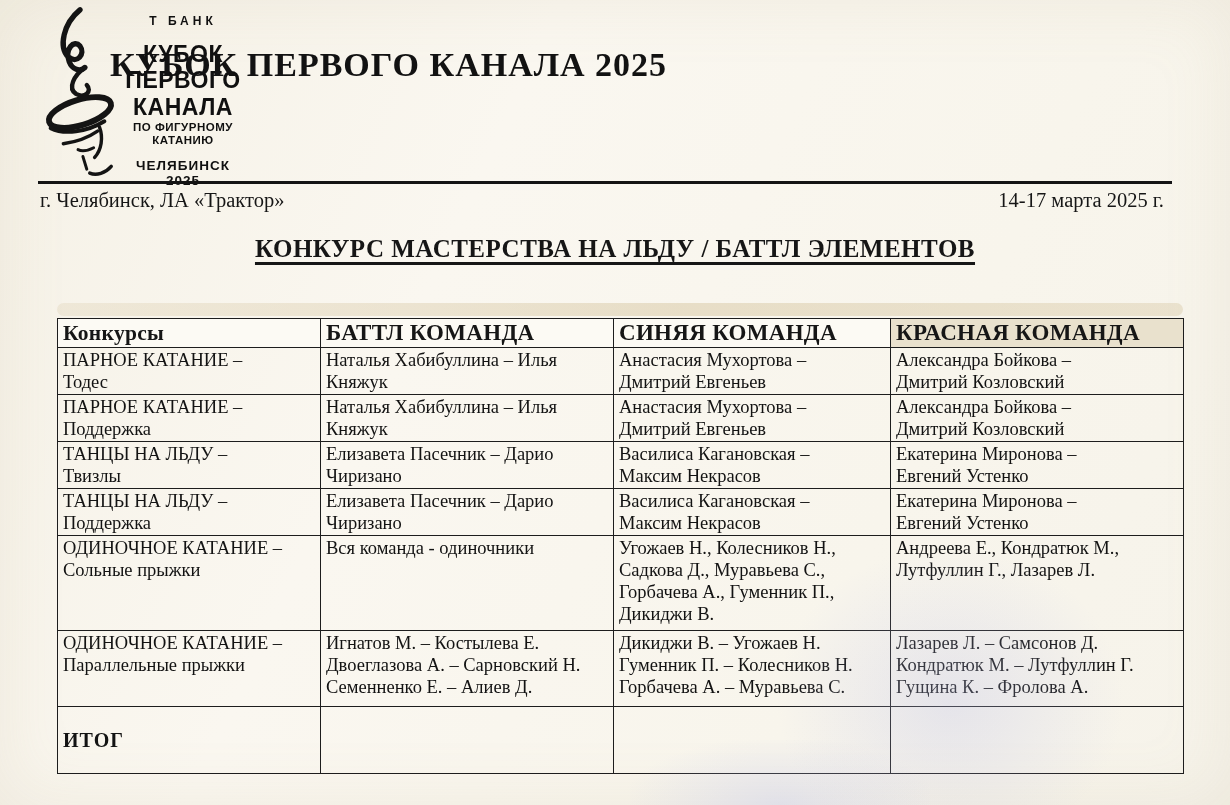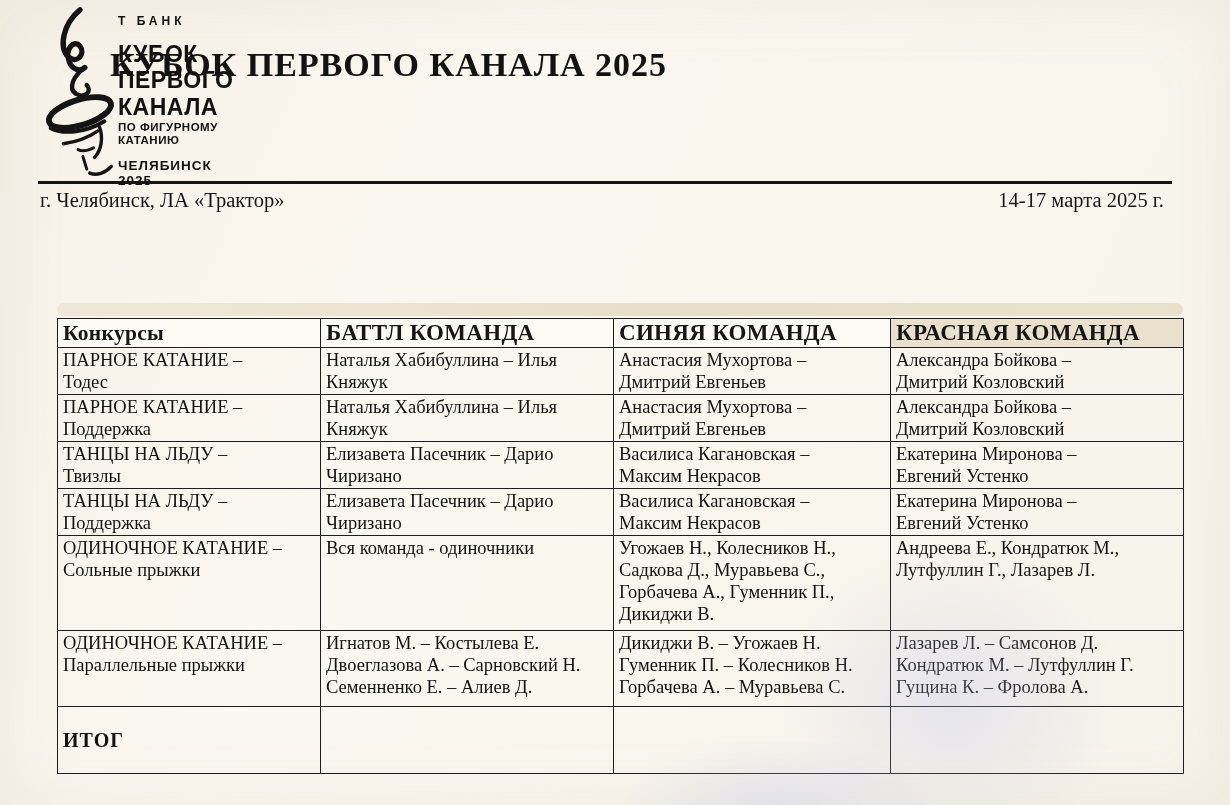--- a/index.html
+++ b/index.html
@@ -8,21 +8,21 @@
     width:1230px;height:805px;
     background:linear-gradient(115deg,#f5f1e6 0%,#faf7f0 35%,#f8f5ec 70%,#f6f3ea 100%);
     box-shadow:inset 0 0 70px rgba(175,155,115,0.12);
     overflow:hidden;
     font-family:"Liberation Serif",serif;
     color:#161616;
   }
   
   .skater{position:absolute;left:34px;top:2px;}
   .logo-text{position:absolute;left:118px;top:14px;width:130px;
-    font-family:"Liberation Sans",sans-serif;font-weight:bold;color:#101010;}
+    font-family:"Liberation Sans",sans-serif;font-weight:bold;color:#101010;text-align:center;}
   .logo-bank{font-size:12px;letter-spacing:4px;}
   .logo-event{margin-top:13px;font-size:23px;line-height:25px;letter-spacing:.5px;
     transform:scaleY(1.05);transform-origin:top left;white-space:pre-line;}
   .logo-disc{margin-top:5px;font-size:11.5px;line-height:13px;letter-spacing:.5px;white-space:pre-line;}
   .logo-city{margin-top:11px;font-size:13.5px;letter-spacing:1px;}
   
   .title1,.title2{position:absolute;left:110px;right:0;
     font-weight:bold;letter-spacing:1px;color:#121212;}
   .title1{top:46px;font-size:34px;}
   .title2{top:100px;font-size:35px;}
@@ -82,20 +82,21 @@
     <div class="logo-city">ЧЕЛЯБИНСК 2025</div>
   </div>
 
   <div class="title1">КУБОК ПЕРВОГО КАНАЛА 2025</div>
 
   <div class="rule"></div>
 
   <div class="venue">г. Челябинск, ЛА «Трактор»</div>
   <div class="dates">14-17 марта 2025 г.</div>
 
+  <div class="section-title">КОНКУРС МАСТЕРСТВА НА ЛЬДУ / БАТТЛ ЭЛЕМЕНТОВ</div>
 
   <table class="results">
     <colgroup>
       <col style="width:263px">
         <col style="width:293px">
         <col style="width:277px">
         <col style="width:293px">
     </colgroup>
     <thead>
       <tr style="height:29px">

